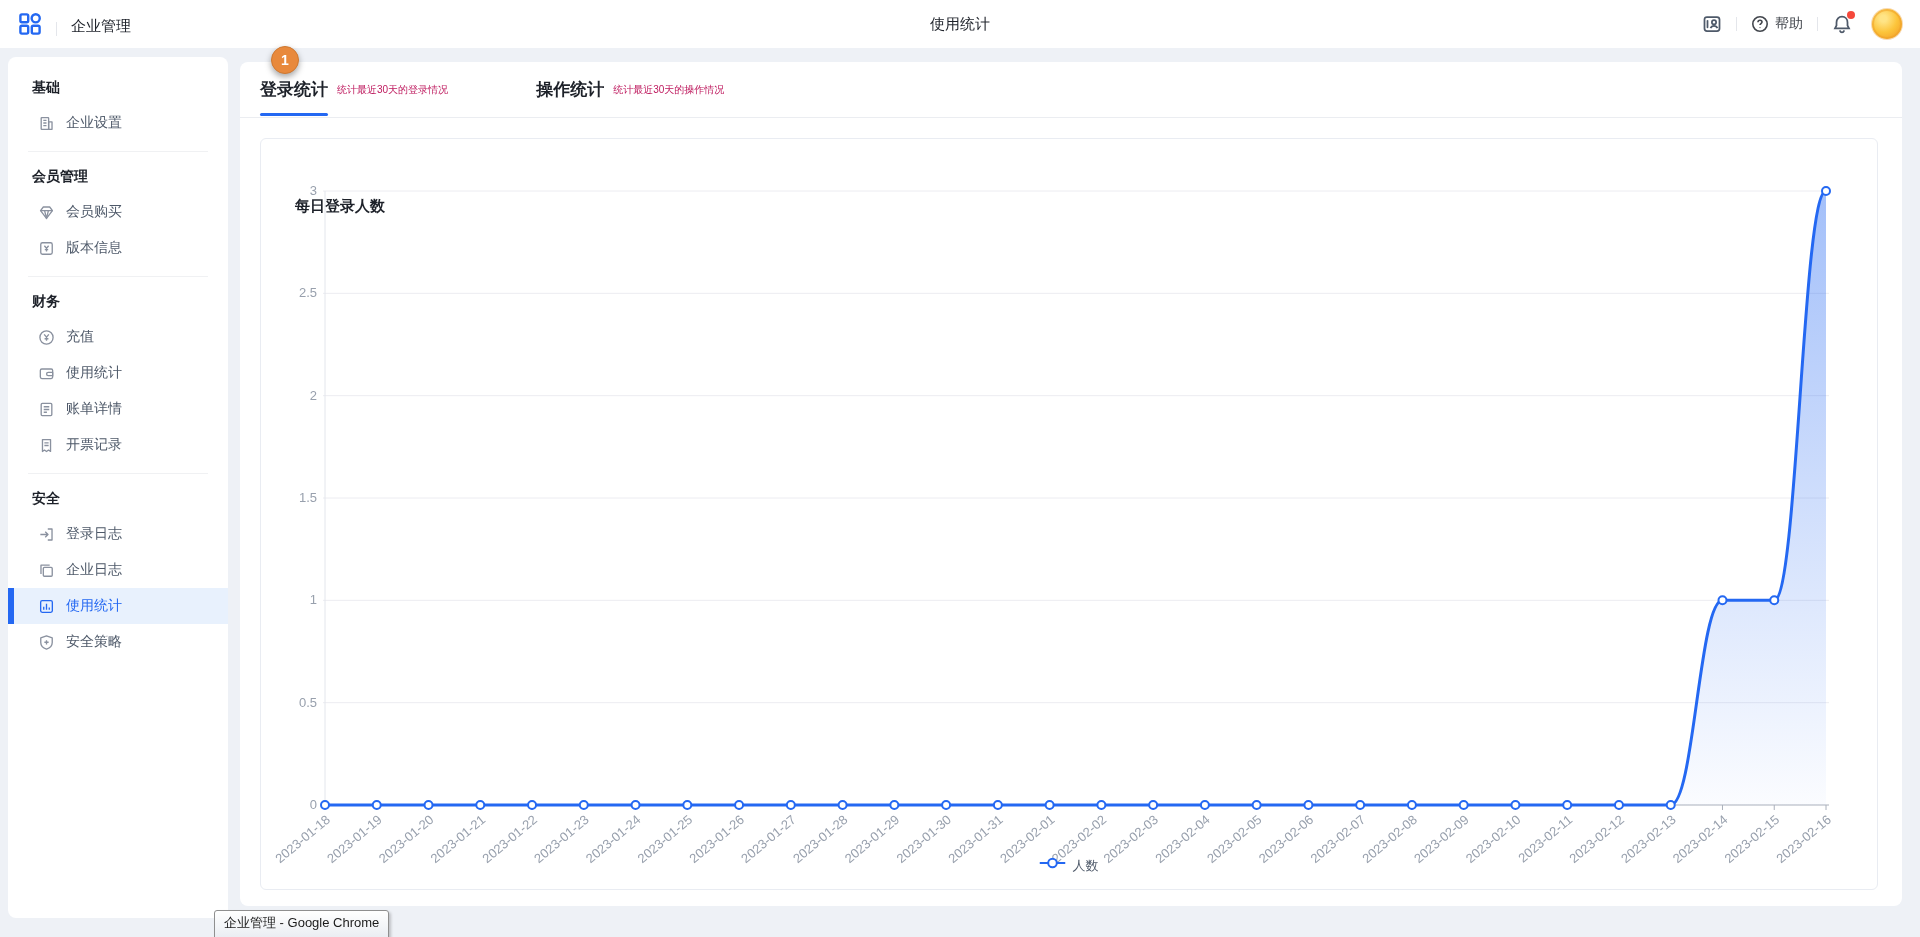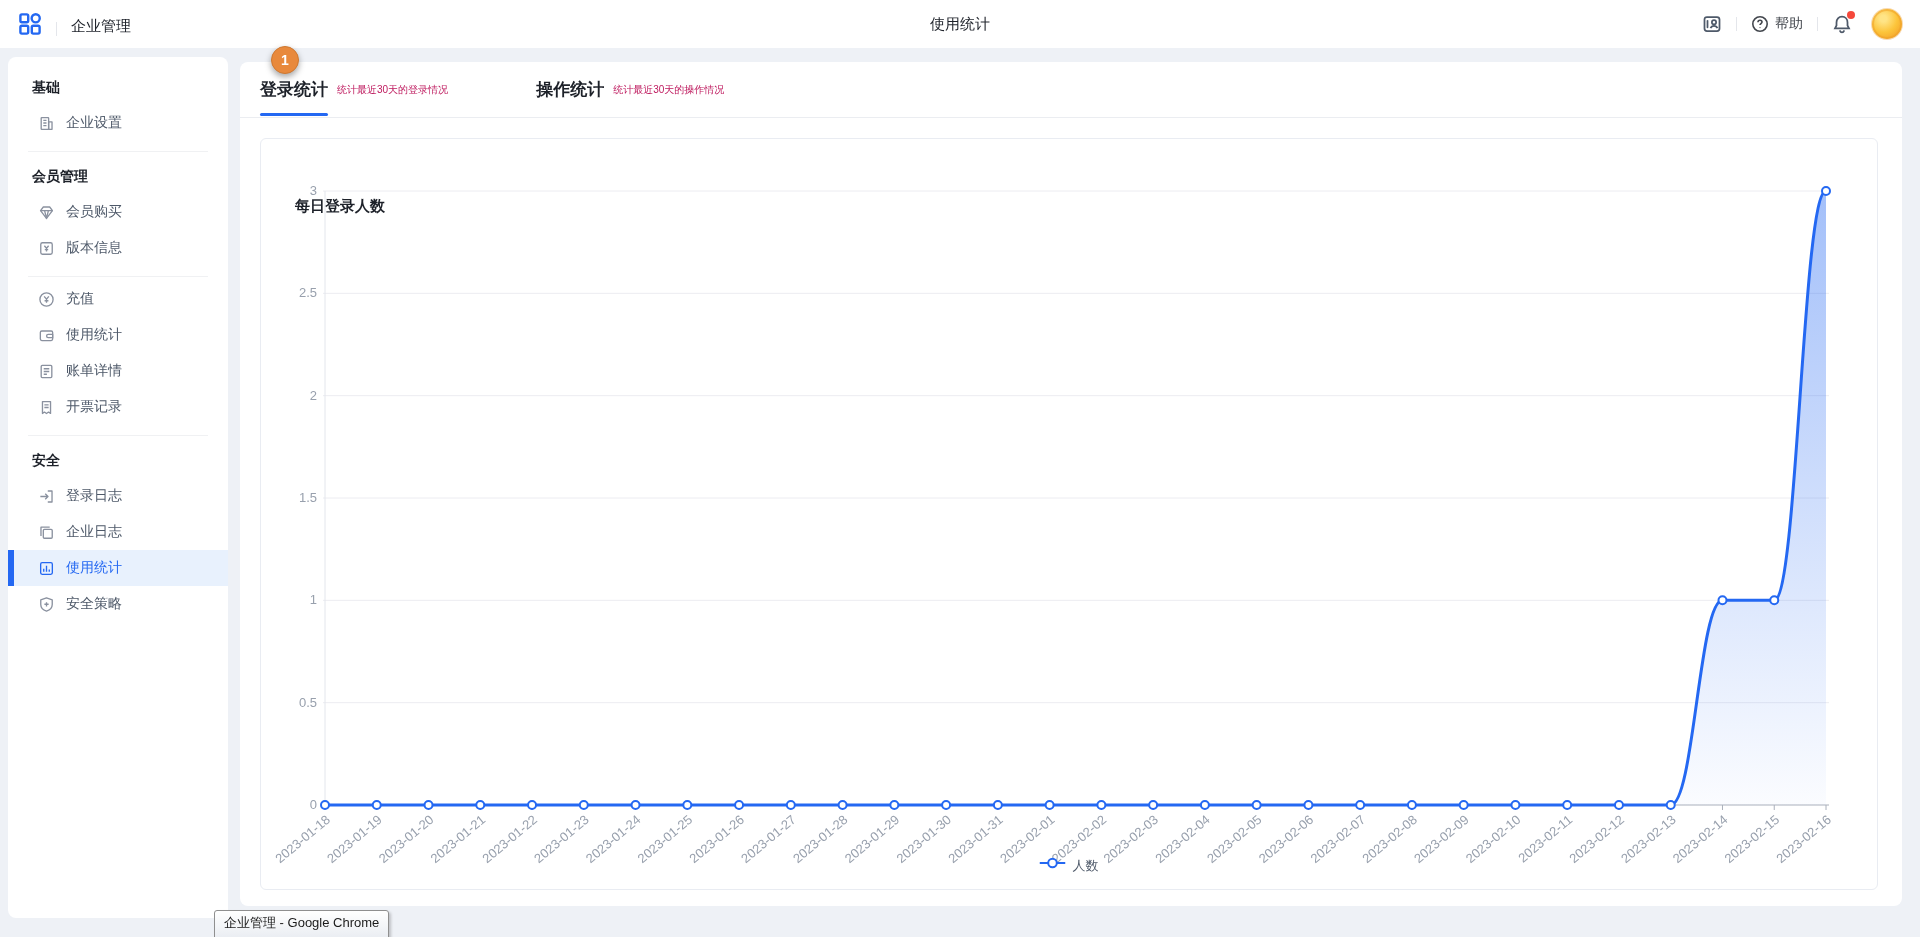--- a/index.html
+++ b/index.html
@@ -136,20 +136,21 @@
         <span>会员购买</span>
       </div>
       <div class="side-item">
         <svg width="17" height="17" viewBox="0 0 16 16" fill="none" stroke="currentColor" stroke-width="1.25" stroke-linejoin="round">
           <rect x="2.6" y="2.6" width="10.8" height="10.8" rx="1.6"></rect>
           <path d="M6 5.4l2 2.4 2-2.4M8 7.8v3M6.4 9h3.2"></path>
         </svg>
         <span>版本信息</span>
       </div>
       <div class="side-divider"></div>
+      <div class="sec-title">财务</div>
       <div class="side-item">
         <svg width="17" height="17" viewBox="0 0 16 16" fill="none" stroke="currentColor" stroke-width="1.25" stroke-linejoin="round">
           <circle cx="8" cy="8" r="6.2"></circle>
           <path d="M5.8 5l2.2 2.6L10.2 5M8 7.6v3.4M6.2 9.2h3.6"></path>
         </svg>
         <span>充值</span>
       </div>
       <div class="side-item">
         <svg width="17" height="17" viewBox="0 0 16 16" fill="none" stroke="currentColor" stroke-width="1.25" stroke-linejoin="round">
           <rect x="2.2" y="3.8" width="11.6" height="9" rx="1.4"></rect>

